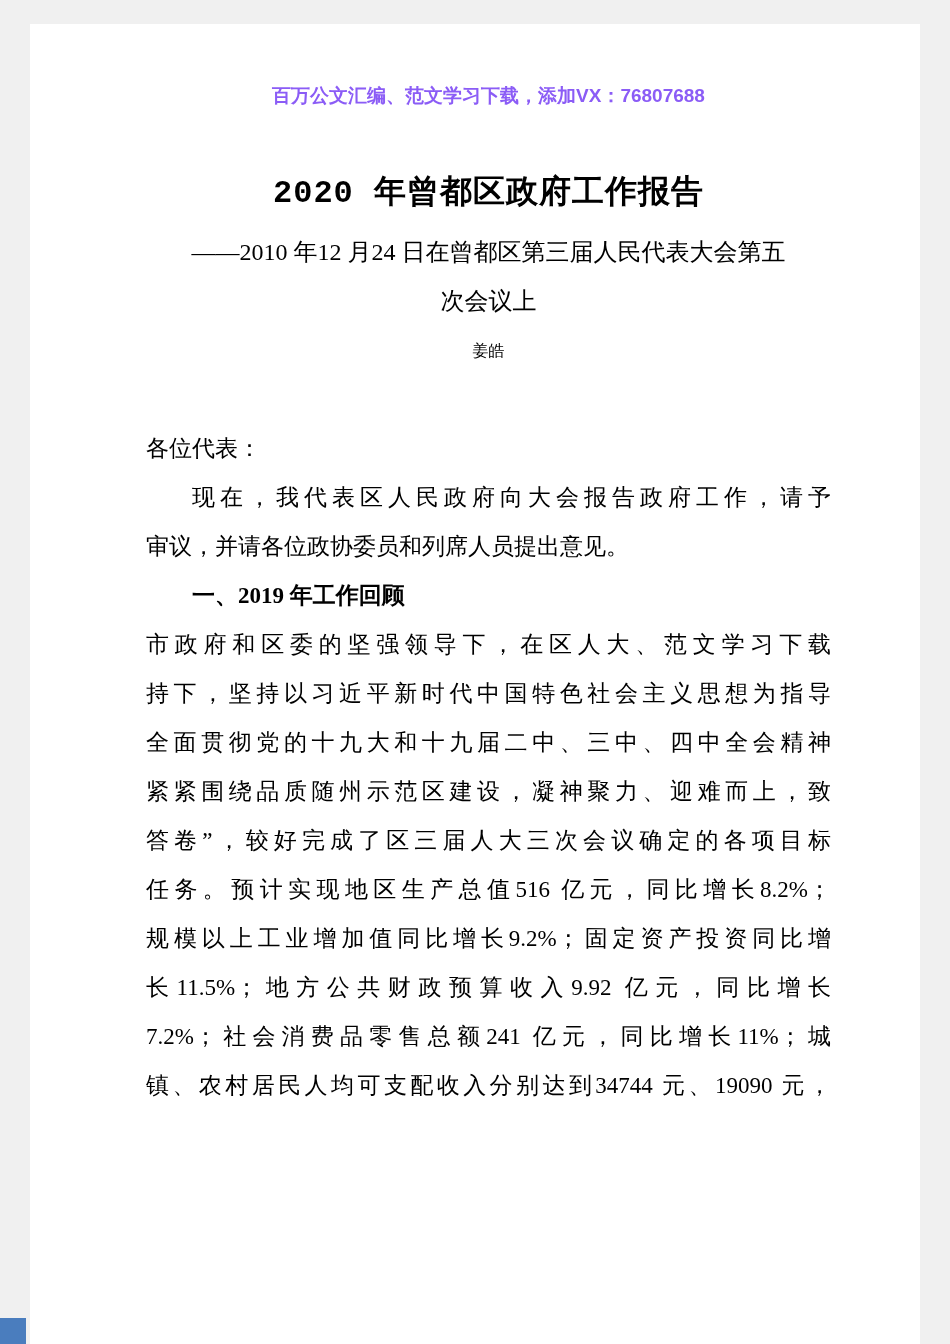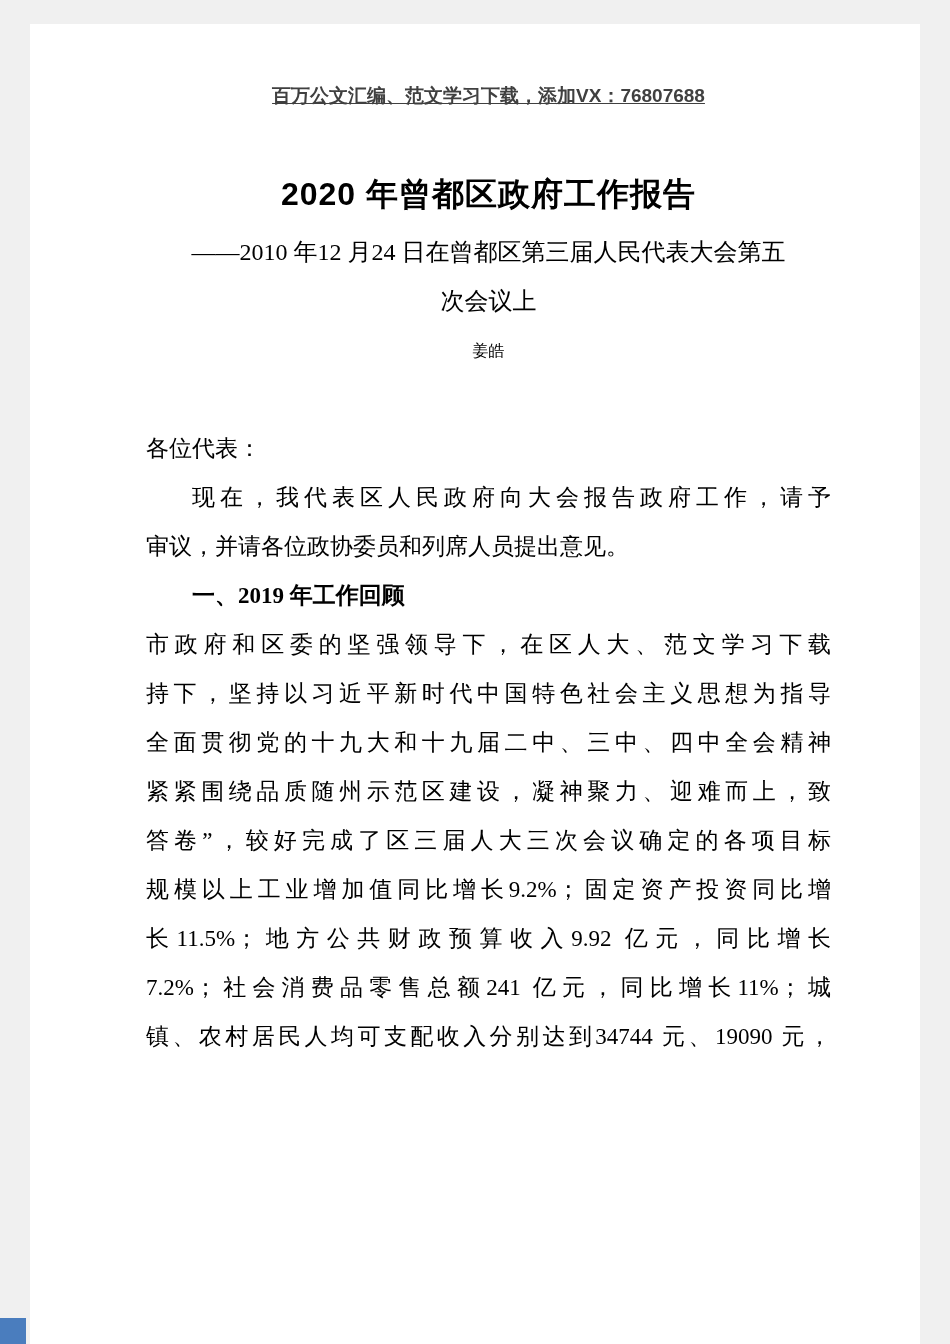--- a/index.html
+++ b/index.html
@@ -19,21 +19,21 @@
     padding:60px 89px 0 116px;
   }
   .notice {
     font-family:"Liberation Sans","DejaVu Sans",sans-serif;
     font-weight:700;
     font-size:19px;
     line-height:24px;
     text-align:center;
   }
   .doc-title {
-    font-family:Liberation Sans, sans-serif;
+    font-family:Liberation Mono, monospace;
     font-weight:700;
     font-size:32px;
     line-height:44px;
     letter-spacing:1px;
     text-align:center;
     margin-top:64px;
   }
   .subtitle {
     font-size:24px;
     line-height:49px;
@@ -62,21 +62,21 @@
     left:0; bottom:0;
     width:26px; height:26px;
     background:#4a7dbe;
   }
 </style>
 </head>
 <body>
 
 <div class="page">
 
-  <div class="notice" style="color: #404040; text-decoration: underline;">百万公文汇编、范文学习下载，添加VX：76807688</div>
+  <div class="notice" style="color: #8b5cf6;">百万公文汇编、范文学习下载，添加VX：76807688</div>
 
   <h1 class="doc-title">2020 年曾都区政府工作报告</h1>
 
   <div class="subtitle">
     <div>——2010 年12 月24 日在曾都区第三届人民代表大会第五</div>
     <div>次会议上</div>
   </div>
 
   <div class="author">姜皓</div>
 
@@ -87,20 +87,21 @@
   <div class="line indent fill">现在，我代表区人民政府向大会报告政府工作，请予</div>
   <div class="line">审议，并请各位政协委员和列席人员提出意见。</div>
 
   <div class="line indent heading">一、2019 年工作回顾</div>
 
   <div class="line fill">市政府和区委的坚强领导下，在区人大、范文学习下载</div>
   <div class="line fill">持下，坚持以习近平新时代中国特色社会主义思想为指导</div>
   <div class="line fill">全面贯彻党的十九大和十九届二中、三中、四中全会精神</div>
   <div class="line fill">紧紧围绕品质随州示范区建设，凝神聚力、迎难而上，致</div>
   <div class="line fill">答卷”，较好完成了区三届人大三次会议确定的各项目标</div>
+  <div class="line fill">任务。预计实现地区生产总值516 亿元，同比增长8.2%；</div>
   <div class="line fill">规模以上工业增加值同比增长9.2%；固定资产投资同比增</div>
   <div class="line fill">长11.5%；地方公共财政预算收入9.92 亿元，同比增长</div>
   <div class="line fill">7.2%；社会消费品零售总额241 亿元，同比增长11%；城</div>
   <div class="line fill">镇、农村居民人均可支配收入分别达到34744 元、19090 元，</div>
 
 </div>
 
 <div class="corner-widget" style="background: rgb(74, 125, 190);"></div>
 
 </body></html>

